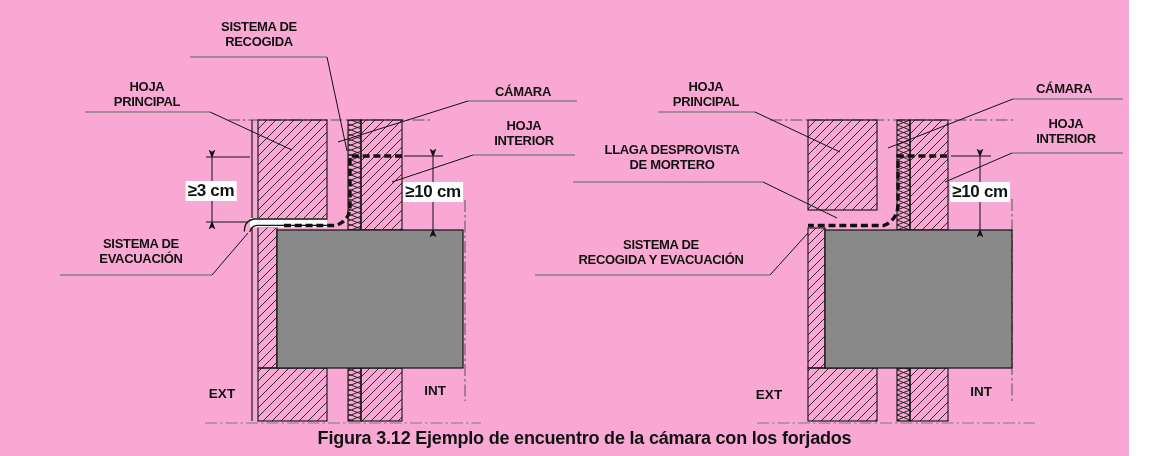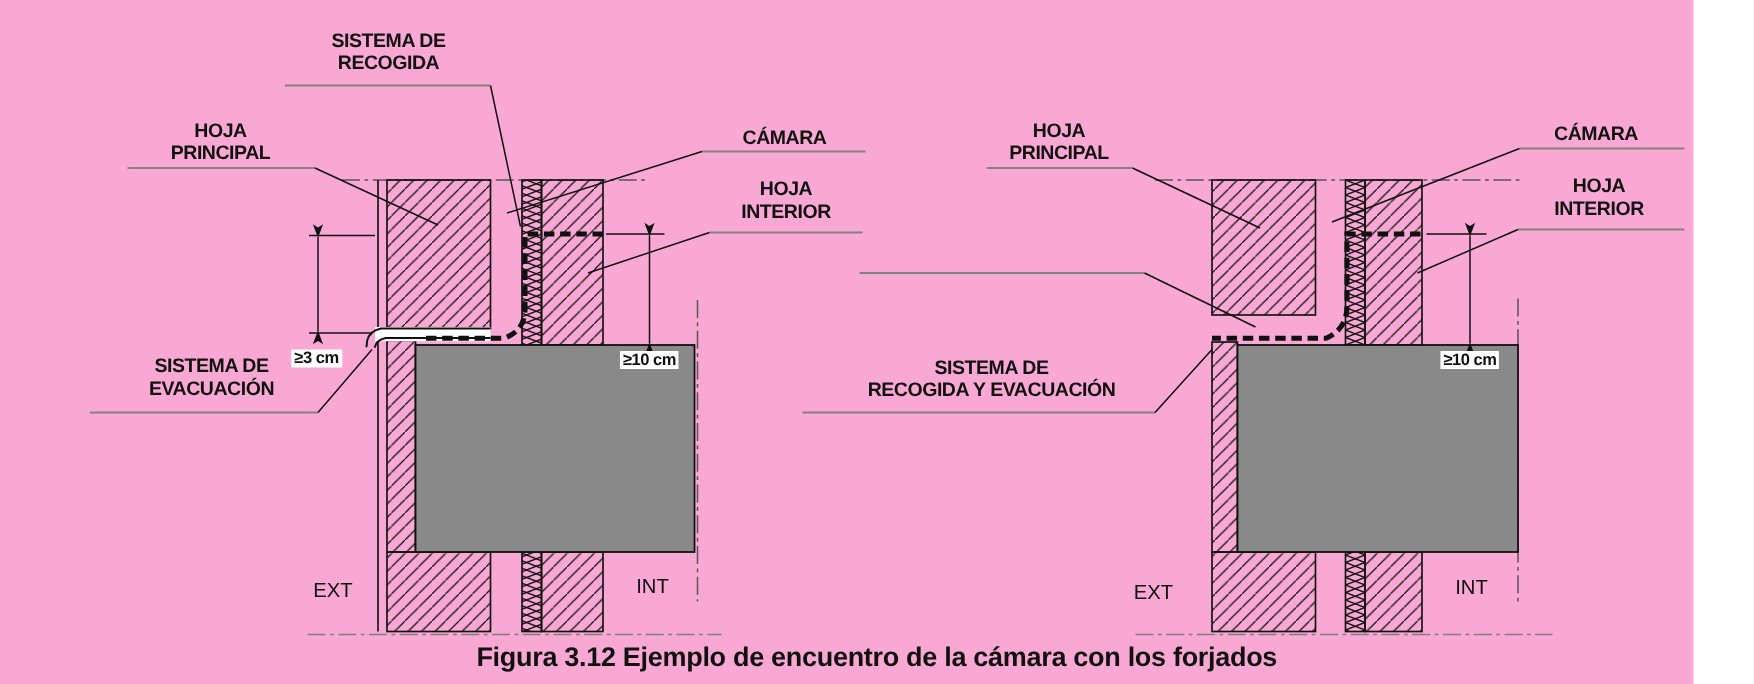--- a/index.html
+++ b/index.html
@@ -8,26 +8,26 @@
     font-family:"Liberation Sans","DejaVu Sans",sans-serif;overflow:hidden;
   }
   svg{position:absolute;left:0;top:0;}
   .lbl{
     position:absolute;transform:translateX(-50%);
     font-weight:bold;font-size:13px;line-height:1.16;letter-spacing:-0.3px;
     color:#111;text-align:center;white-space:pre-line;
   }
   .dim{
     position:absolute;transform:translate(-50%,-50%);
-    font-weight:bold;font-size:11px;letter-spacing:-0.3px;color:#111;
-    background:#fff;padding:0 2px;white-space:nowrap;margin-top:48px;
+    font-weight:bold;font-size:17px;letter-spacing:-0.3px;color:#111;
+    background:#fff;padding:0 2px;white-space:nowrap;
   }
   .zone{
     position:absolute;transform:translateX(-50%);
-    font-weight:normal;font-size:13.5px;color:#111;white-space:nowrap;text-align:right;
+    font-weight:bold;font-size:13.5px;color:#111;white-space:nowrap;text-align:right;
   }
   .caption{
     position:absolute;left:0;top:428px;width:1169px;text-align:center;
     font-weight:bold;font-size:18px;color:#111;letter-spacing:-0.2px;
   }
 </style>
 </head>
 <body>
 
 <div id="stage">
@@ -141,20 +141,22 @@
   <div class="dim" style="left:211px;top:191px">≥3 cm</div>
   <div class="dim" style="left:433px;top:192px">≥10 cm</div>
   <div class="zone" style="left:222px;top:386px">EXT</div>
   <div class="zone" style="left:435px;top:383px">INT</div>
 
   <div class="lbl" style="left:706px;top:79px">HOJA
 PRINCIPAL</div>
   <div class="lbl" style="left:1064px;top:81px">CÁMARA</div>
   <div class="lbl" style="left:1066px;top:116px">HOJA
 INTERIOR</div>
+  <div class="lbl" style="left:672px;top:142px">LLAGA DESPROVISTA
+DE MORTERO</div>
   <div class="lbl" style="left:661px;top:237px">SISTEMA DE
 RECOGIDA Y EVACUACIÓN</div>
   <div class="dim" style="left:980px;top:192px">≥10 cm</div>
   <div class="zone" style="left:769px;top:387px">EXT</div>
   <div class="zone" style="left:981px;top:384px">INT</div>
 
   <div class="caption">Figura 3.12 Ejemplo de encuentro de la cámara con los forjados</div>
 </div>
 
 </body></html>

